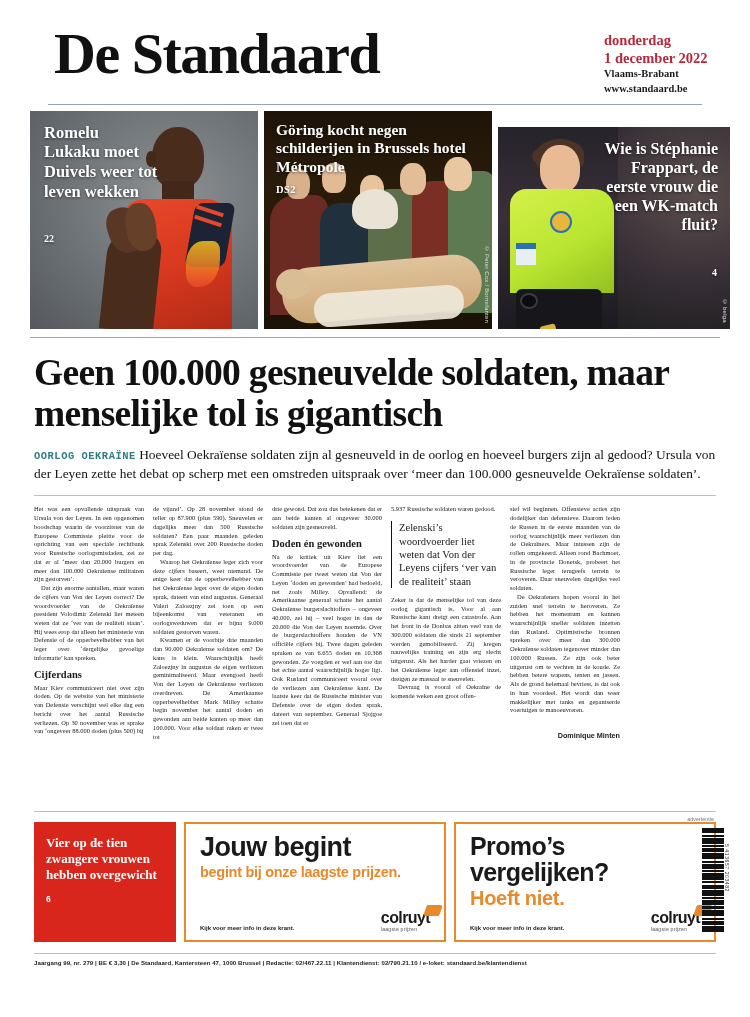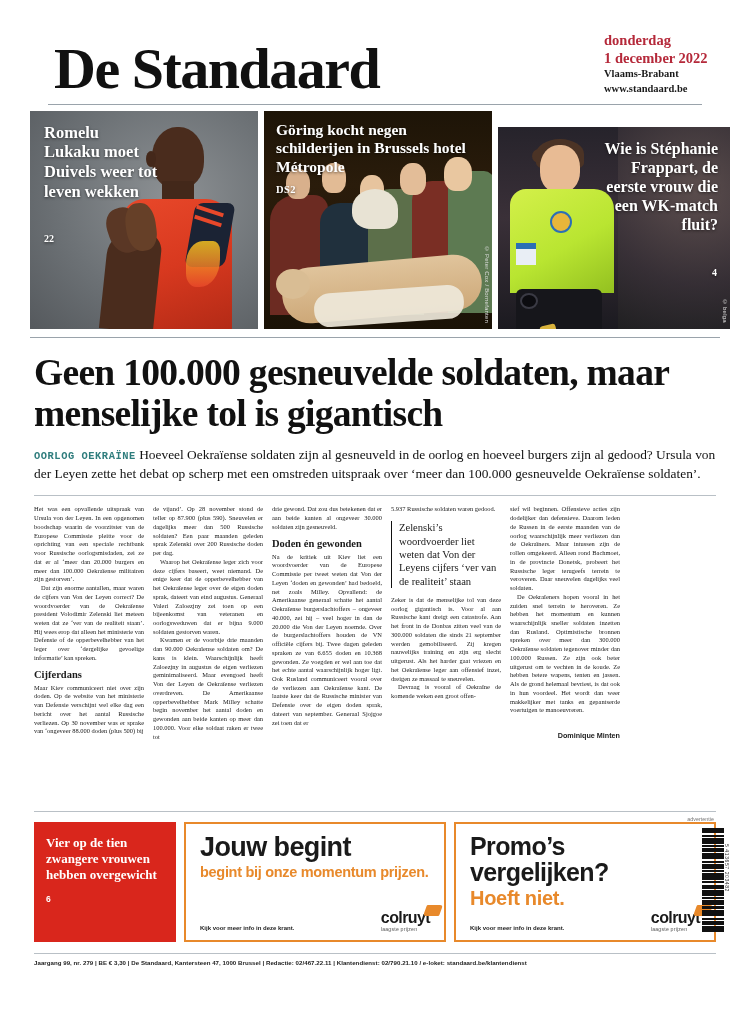--- a/index.html
+++ b/index.html
@@ -7,21 +7,21 @@
     width: 750px; height: 1017px;
     background: #ffffff;
     font-family: "Liberation Serif", serif;
     color: #111;
     overflow: hidden;
     position: relative;
   }
   .page { width: 750px; height: 1017px; padding: 18px 18px 0 18px; position: relative; }
 
   
-  .masthead { display: flex; align-items: flex-end; justify-content: space-between; padding: 8px 0 6px 0; }
+  .masthead { display: flex; align-items: flex-start; justify-content: space-between; padding: 8px 0 6px 0; }
   .logo {
     font-family: "Liberation Serif", serif;
     font-weight: 700;
     font-size: 58px;
     letter-spacing: -1.5px;
     line-height: 0.95;
     color: #111;
     margin-left: 36px;
   }
   .dateblock { text-align: left; padding-top: 6px; padding-right: 6px; min-width: 128px; }
@@ -304,21 +304,21 @@
 
   <div class="bottom">
 
     <div class="redbox">
       <div class="rt">Vier op de tien zwangere vrouwen hebben overgewicht</div>
       <div class="rp">6</div>
     </div>
 
     <div class="ad a1">
       <div class="l1">Jouw begint</div>
-      <div class="l2">begint bij onze momentum prijzen.</div>
+      <div class="l2">begint bij onze laagste prijzen.</div>
       <div class="note">Kijk voor meer info in deze krant.</div>
       <div class="brand">
         <div class="swoosh"></div>
         <div class="bn">colruyt</div>
         <div class="bs">laagste prijzen</div>
       </div>
     </div>
 
     <div class="ad a2">
       <div class="advlabel">advertentie</div>

